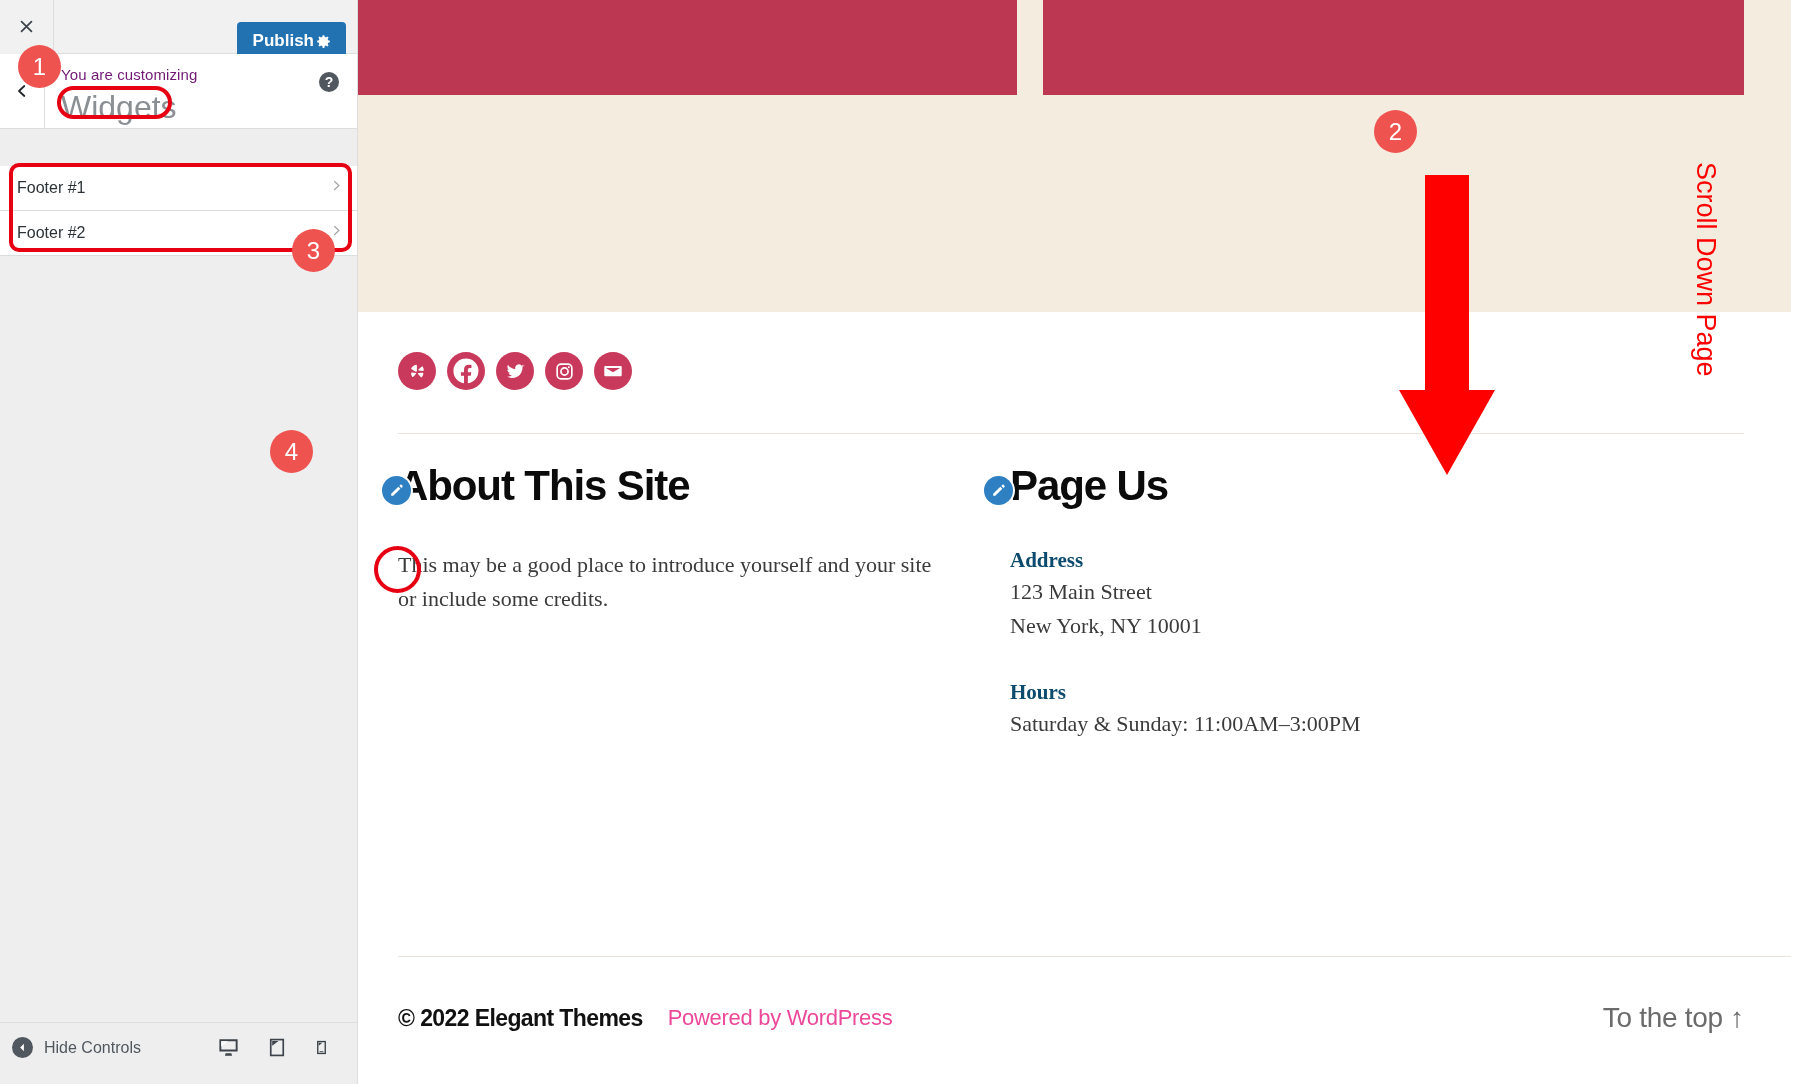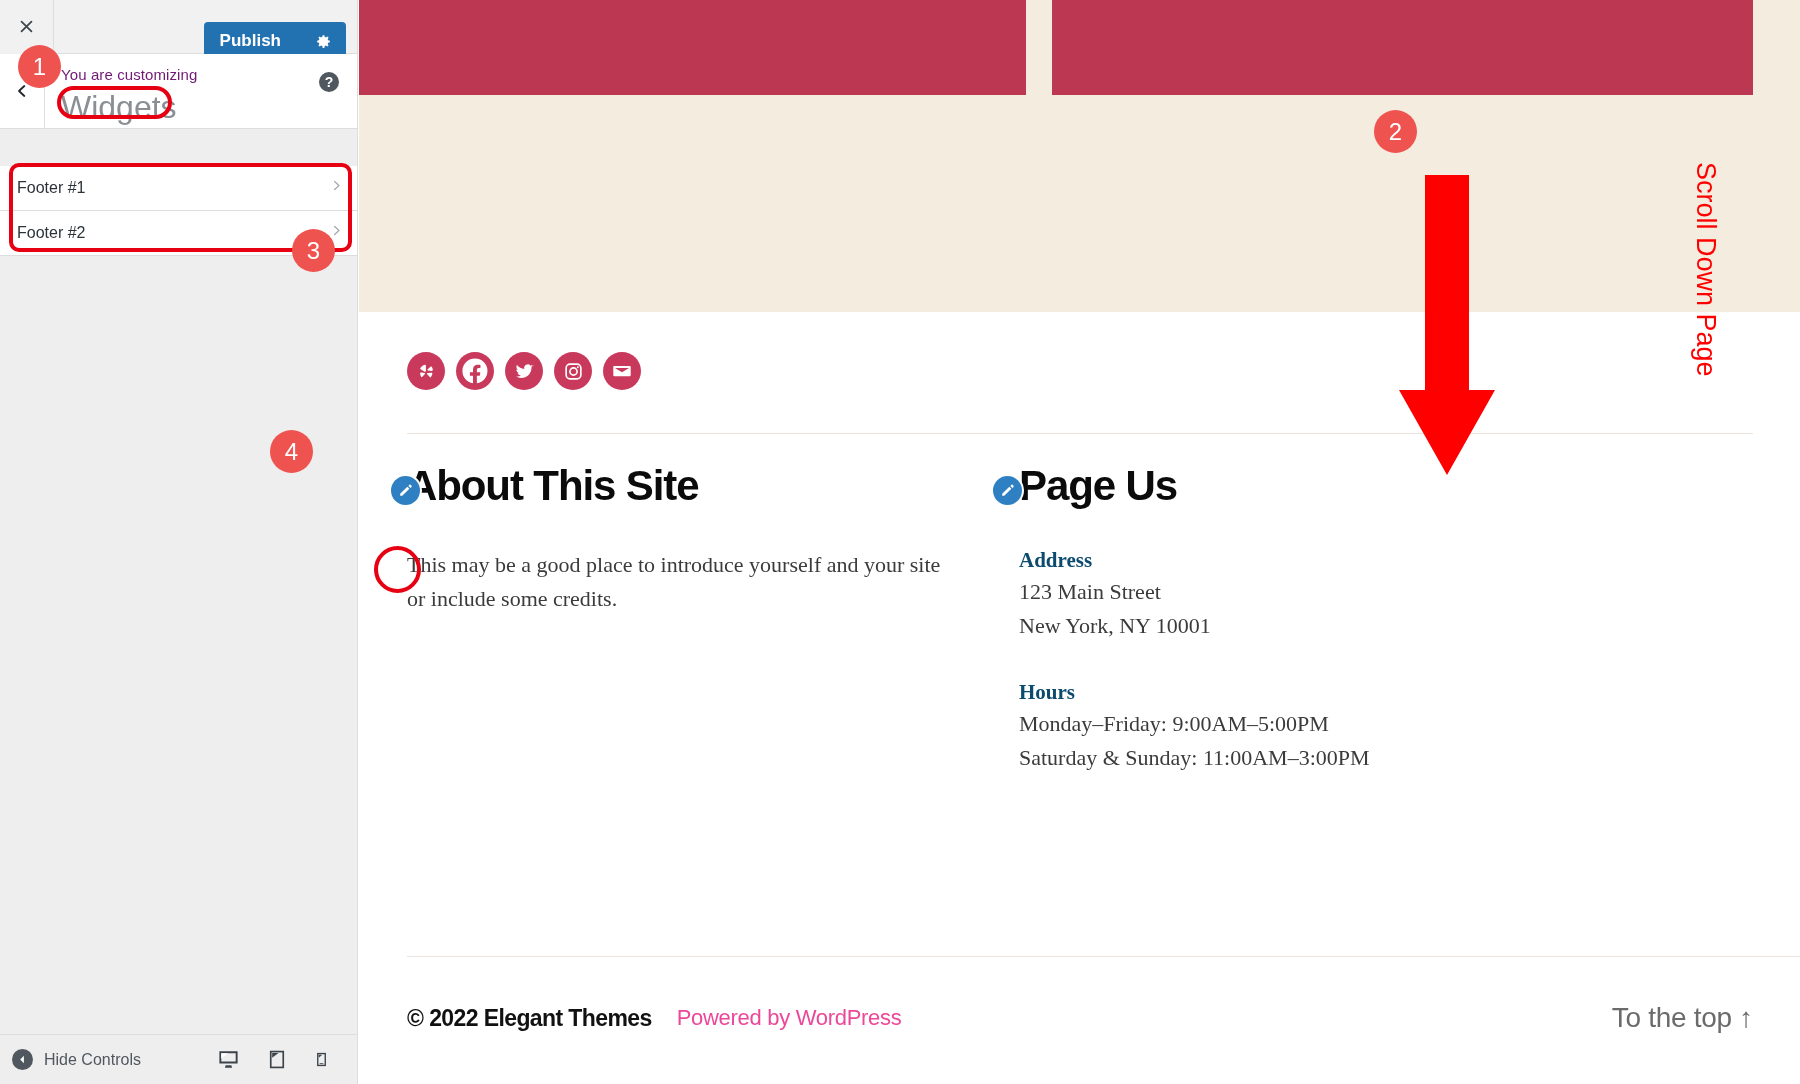--- a/index.html
+++ b/index.html
@@ -32,21 +32,21 @@
     border-right: 1px solid #dddddd;
     color: #444; font-size: 22px; line-height: 1;
     cursor: pointer;
   }
   .cz-publish-wrap { display: flex; align-items: center; padding-right: 11px; }
   .cz-publish {
     background: #2271b1; color: #fff;
     font-size: 17px; font-weight: 600;
     padding: 9px 14px 9px 16px;
     border-radius: 4px; border: none;
-    display: flex; align-items: center; gap: 34px;
+    display: flex; align-items: center; gap: 1px;
     cursor: pointer;
     font-family: "Liberation Sans", sans-serif;
     margin-top: 29px;
   }
   .cz-gear { display: inline-flex; }
 
   .cz-header {
     position: relative;
     height: 75px;
     background: #ffffff;
@@ -85,41 +85,41 @@
     background: #fff;
     border-bottom: 1px solid #dddddd;
     display: flex; align-items: center; justify-content: space-between;
     padding: 0 14px 0 17px;
     cursor: pointer;
   }
   .cz-section-label { font-size: 16px; color: #2c3338; }
   .cz-section-chevron { color: #a7aaad; font-size: 18px; }
 
   .cz-footer-actions {
-    position: absolute; left: 0; bottom: 0;
+    position: absolute; left: 0; bottom: 12px;
     width: 357px; height: 50px;
     background: #eeeeee;
     border-top: 1px solid #dddddd;
     display: flex; align-items: center; justify-content: space-between;
     padding: 0 14px 0 12px;
   }
   .cz-hide { display: flex; align-items: center; gap: 11px; cursor: pointer; }
   .cz-hide-icon {
     width: 21px; height: 21px; border-radius: 50%;
     background: #50575e; color: #fff;
     display: flex; align-items: center; justify-content: center;
     font-size: 11px;
   }
   .cz-hide-label { font-size: 16px; color: #50575e; }
   .cz-devices { display: flex; align-items: center; gap: 27px; padding-right: 14px; }
   .cz-device { cursor: pointer; display: flex; }
 
   
   #preview {
-    position: absolute; left: 359px; top: 0;
+    position: absolute; left: 350px; top: 0;
     width: 1441px; height: 1084px;
     background: #ffffff; overflow: hidden;
   }
   .pv-hero {
     position: relative;
     height: 312px;
     background: #f4eddf;
   }
   .pv-hero-blocks { display: flex; }
   .pv-block { height: 95px; background: #bc3751; }
@@ -324,21 +324,20 @@
           <span class="pv-edit-pencil pencil-b">
             <svg width="15" height="15" viewBox="0 0 24 24" fill="#ffffff">
               <path d="M3.5 17.2 14.9 5.8l3.3 3.3L6.8 20.5H3.5v-3.3zm13.1-12.6 1.7-1.7c.5-.5 1.2-.5 1.7 0l1.6 1.6c.5.5.5 1.2 0 1.7l-1.7 1.7-3.3-3.3z"></path>
             </svg>
           </span>
           <div class="pv-widget-title">Page Us</div>
           <div class="pv-sub">Address</div>
           <div class="pv-line">123 Main Street</div>
           <div class="pv-line">New York, NY 10001</div>
           <div class="pv-sub">Hours</div>
-          <div class="pv-line">Monday–Friday: 9:00AM–5:00PM</div>
           <div class="pv-line">Saturday &amp; Sunday: 11:00AM–3:00PM</div>
         </div>
       </div>
 
       <div class="pv-rule2"></div>
 
       <div class="pv-footer">
         <span class="pv-copy">© 2022 Elegant Themes</span>
         <span class="pv-powered">Powered by WordPress</span>
         <span class="pv-totop">To the top ↑</span>

